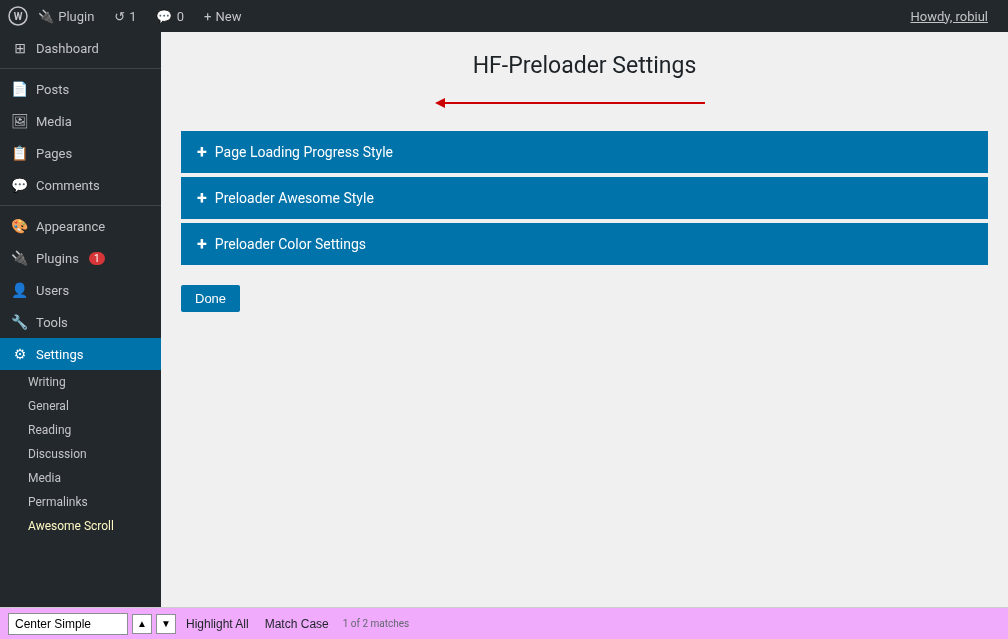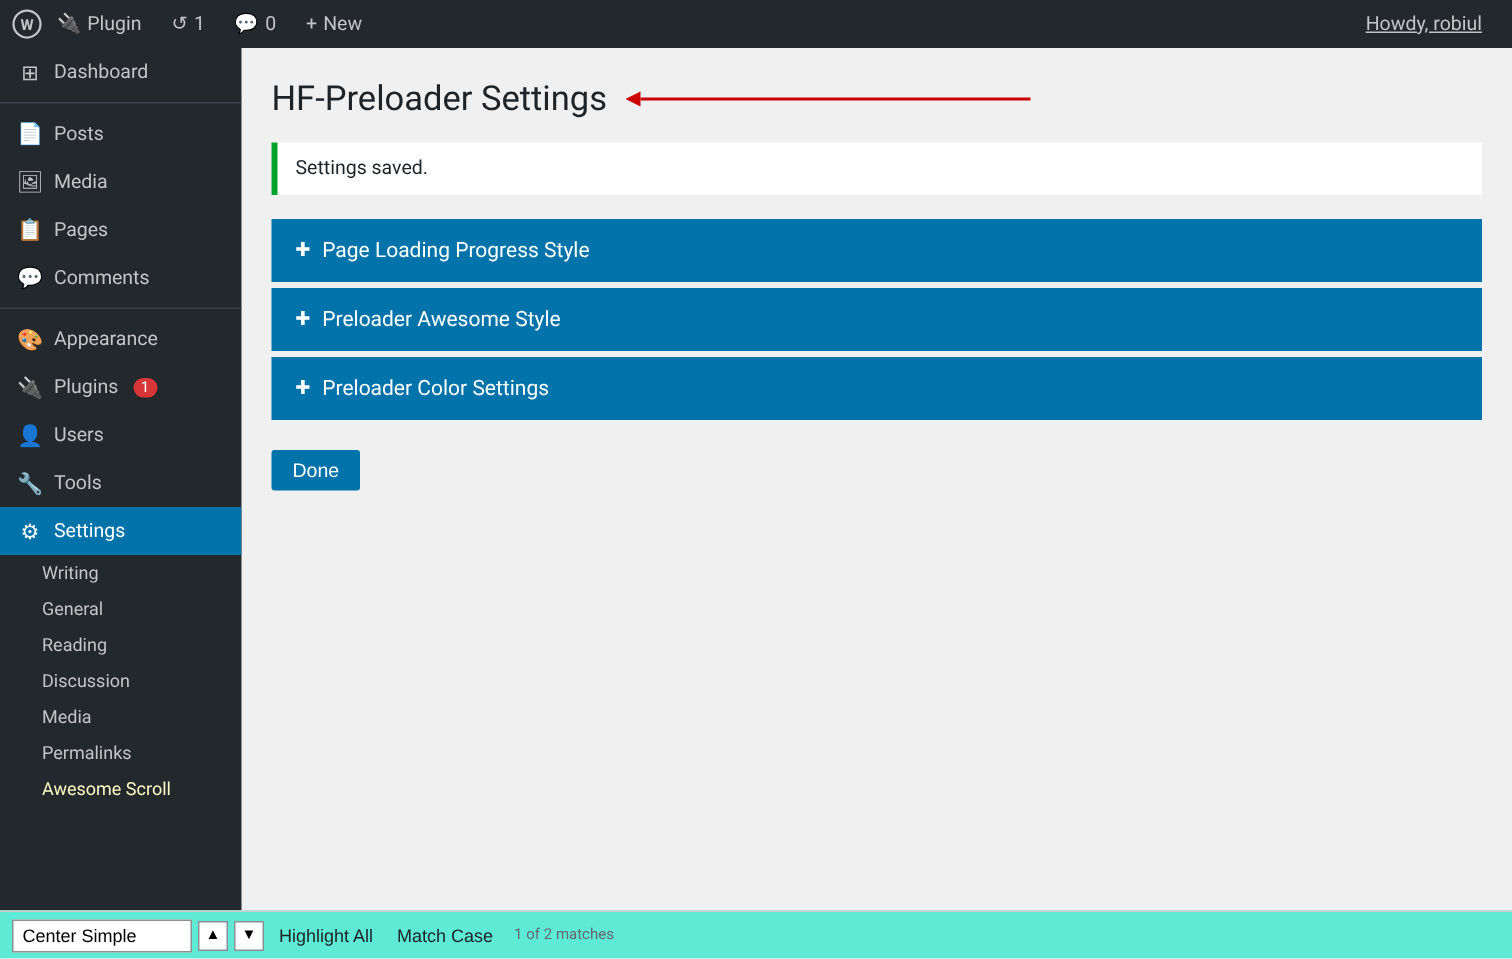--- a/index.html
+++ b/index.html
@@ -108,20 +108,21 @@
     }
 
     .page-title {
       font-size: 23px;
       font-weight: 400;
       color: #1d2327;
       margin-bottom: 16px;
       display: flex;
       align-items: center;
       gap: 12px;
+      flex-direction: column;
     }
     .title-arrow {
       display: flex;
       align-items: center;
     }
 
     .notice-success {
       background: #fff;
       border-left: 4px solid #00a32a;
       padding: 10px 12px;
@@ -154,21 +155,21 @@
       border: none;
       padding: 6px 14px;
       cursor: pointer;
       font-size: 13px;
       border-radius: 2px;
       margin-top: 16px;
     }
 
     
     #find-bar {
-      background: #5eead4;
+      background: #f0abfc;
       border-top: 1px solid #ccc;
       height: 32px;
       display: flex;
       align-items: center;
       padding: 0 8px;
       gap: 4px;
       flex-shrink: 0;
     }
     .find-input {
       height: 22px;
@@ -305,23 +306,20 @@
       <span>HF-Preloader Settings</span>
       <span class="title-arrow">
 
         <svg width="300" height="24" viewBox="0 0 300 24">
           <line x1="10" y1="12" x2="270" y2="12" stroke="#cc0000" stroke-width="2"></line>
           <polygon points="10,7 10,17 0,12" fill="#cc0000"></polygon>
         </svg>
       </span>
     </h1>
 
-    <div class="notice-success">
-      <span>Settings saved.</span>
-    </div>
 
     <div class="accordion-item">
       <span class="accordion-plus">+</span>
       <span>Page Loading Progress Style</span>
     </div>
 
     <div class="accordion-item">
       <span class="accordion-plus">+</span>
       <span>Preloader Awesome Style</span>
     </div>

